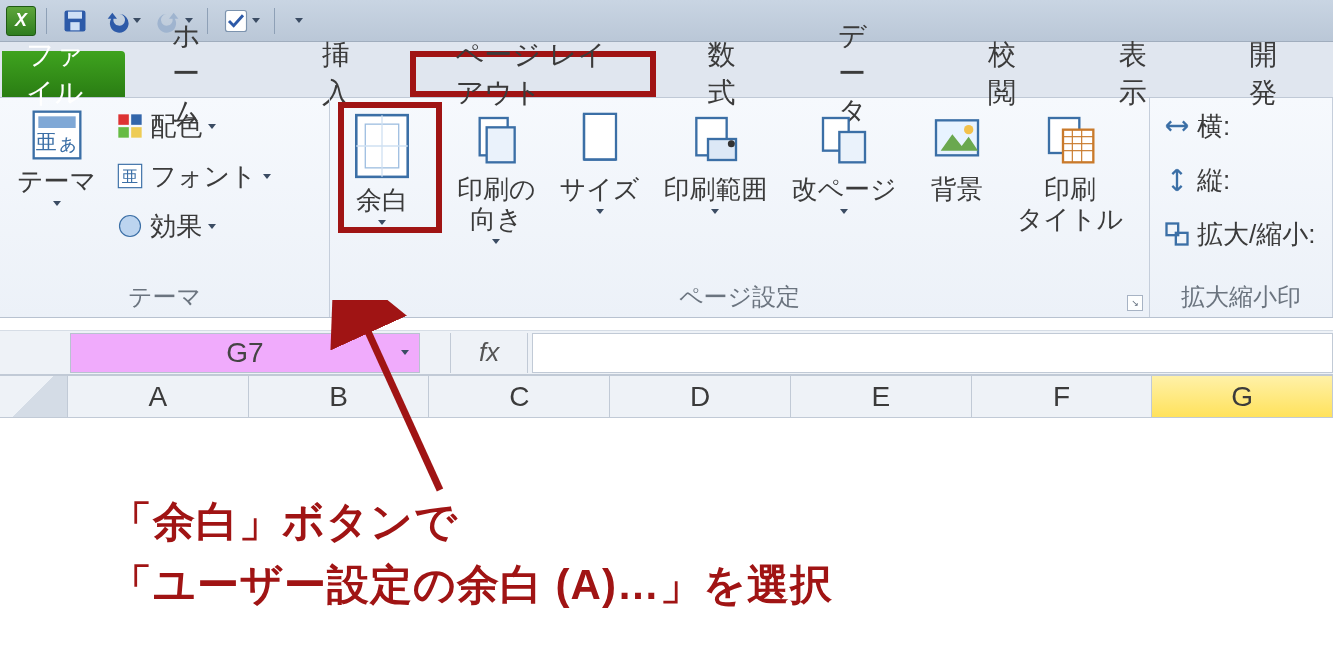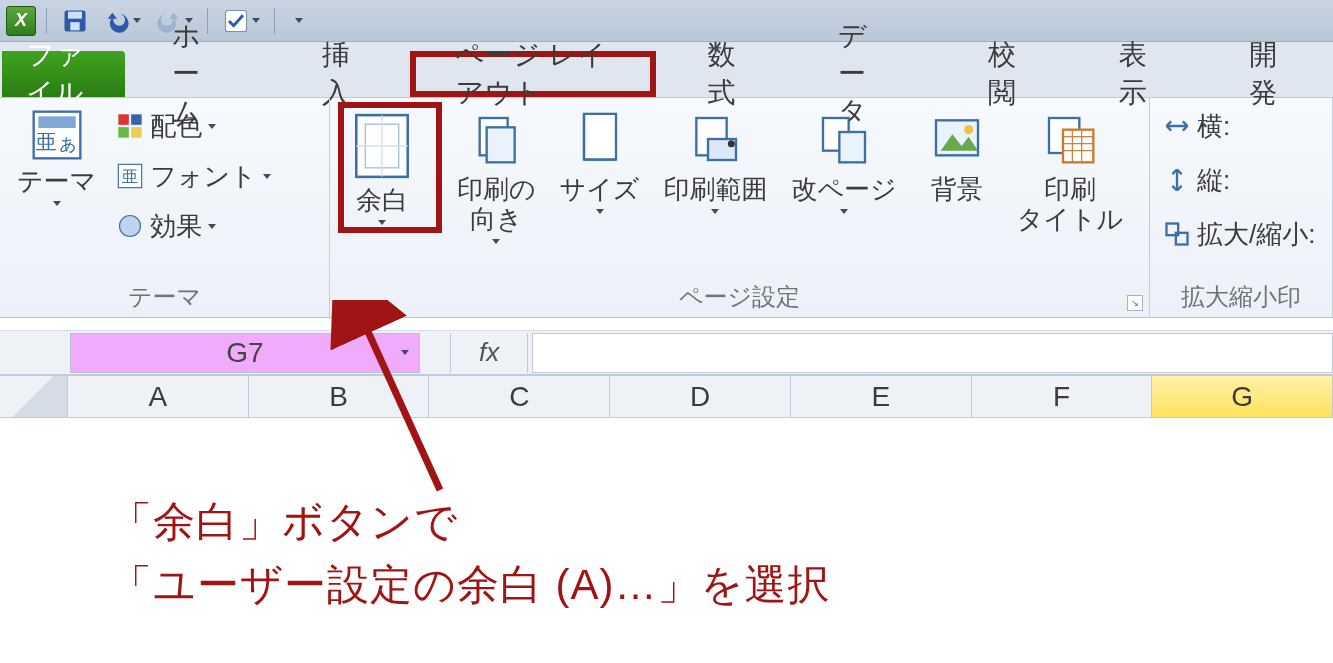--- a/index.html
+++ b/index.html
@@ -194,21 +194,21 @@
   .colhdr.active {
     background: linear-gradient(to bottom,#fff1a8,#ffe25c);
   }
 
   .grid { height: 170px; background:#fff; }
 
   .annotation {
     position:absolute;
     left: 110px; top: 490px;
     font-size: 42px;
-    font-weight: normal;
+    font-weight: bold;
     color:#a01414;
     line-height:1.5;
     letter-spacing: 1px;
   }
 
   
   .arrow-svg {
     position:absolute;
     left: 330px; top: 300px;
     width: 140px; height: 200px;

